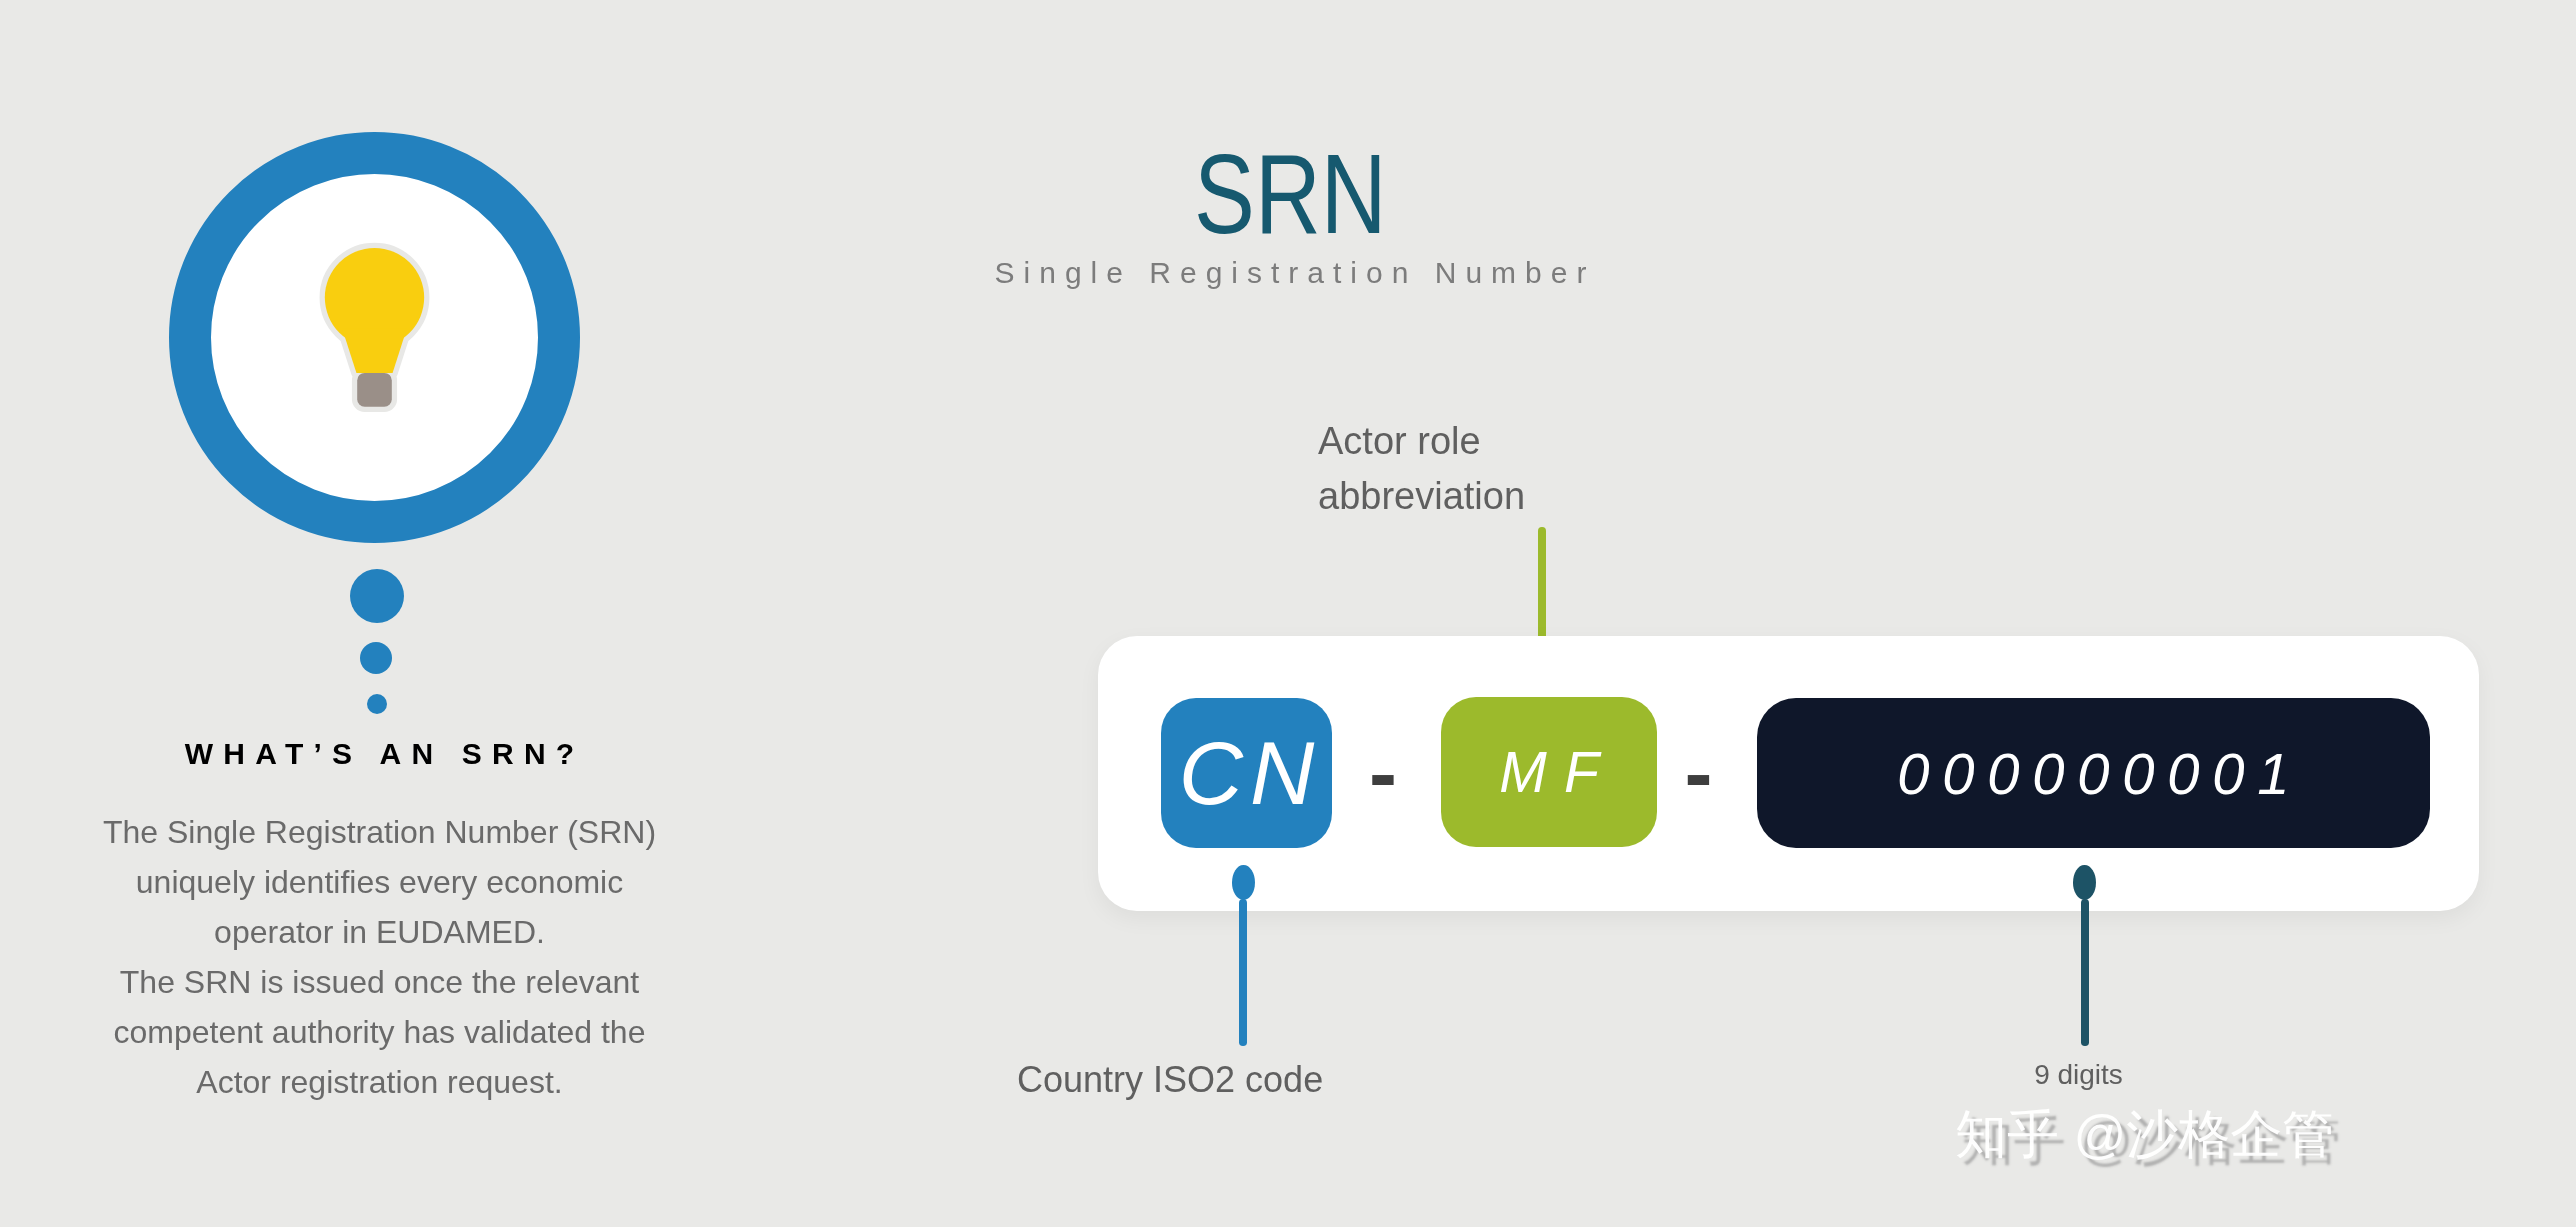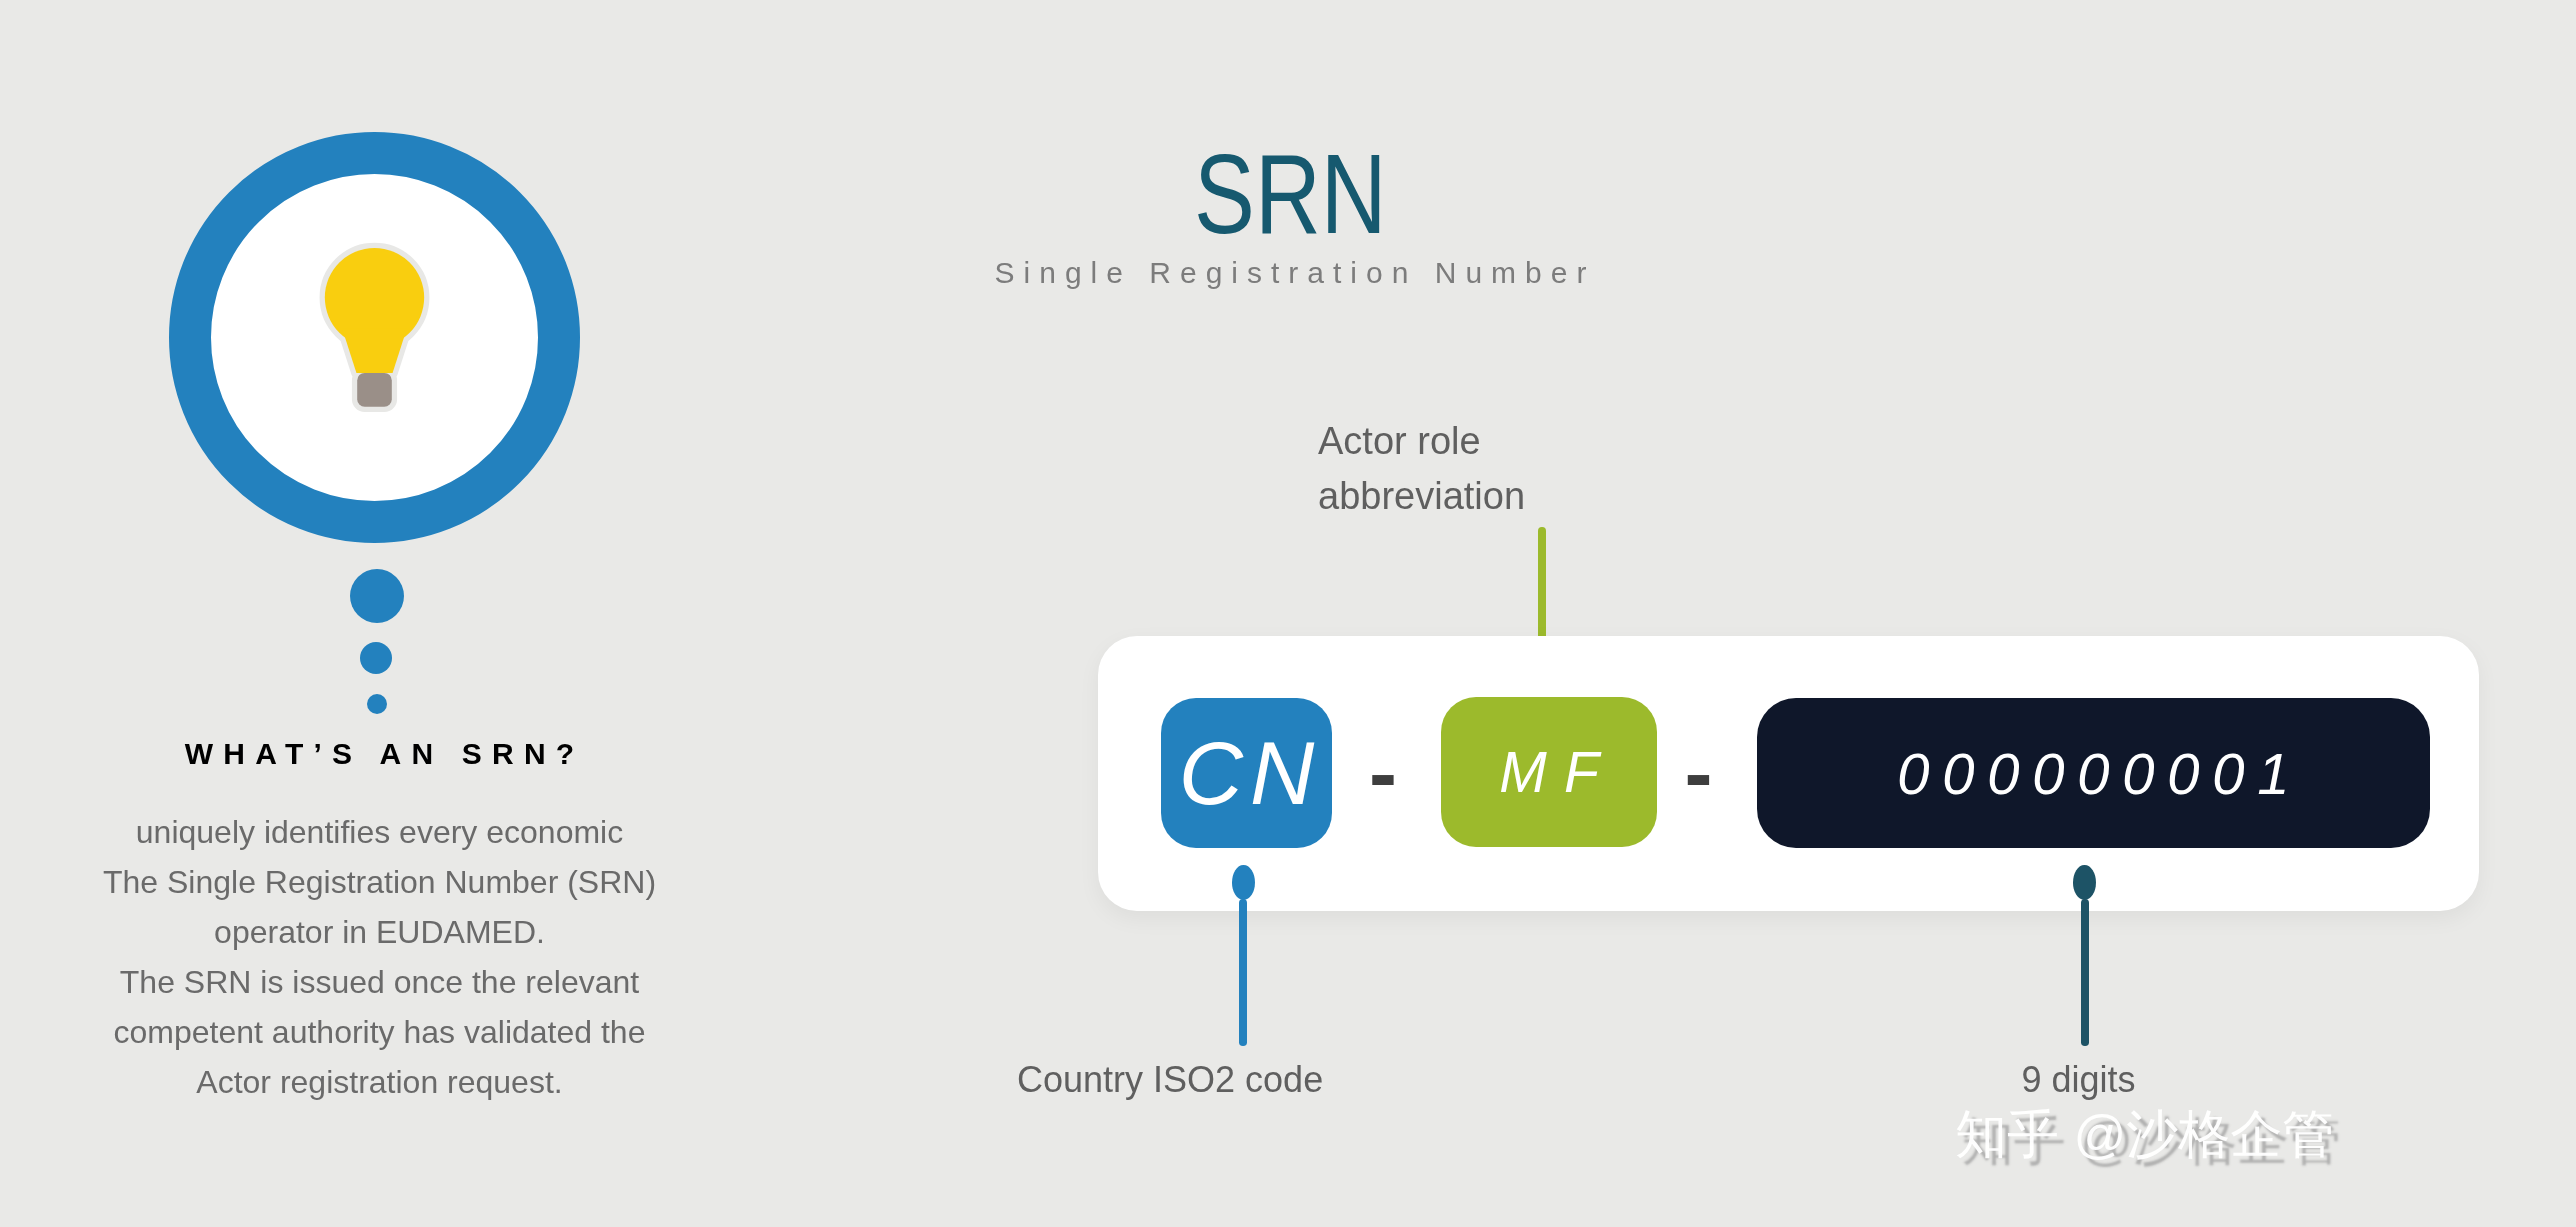--- a/index.html
+++ b/index.html
@@ -41,21 +41,21 @@
   .actor-label{
     position:absolute;left:1318px;top:414px;width:451px;
     font-size:38px;line-height:55px;color:#5F5F5F;
   }
   .country-label{
     position:absolute;left:1017px;top:1059px;width:451px;
     font-size:36px;color:#5F5F5F;
   }
   .digits-label{
     position:absolute;left:1853px;top:1059px;width:451px;text-align:center;
-    font-size:36px;color:#5F5F5F;
+    font-size:28px;color:#5F5F5F;
   }
   
   .stem{position:absolute;border-radius:3.8px;}
   .drop{position:absolute;border-radius:50%;}
   .stem-green{left:1538px;top:527px;width:7.5px;height:120px;background:#9CBA2C;}
   .drop-green{left:1530px;top:641px;width:22.6px;height:35px;background:#9CBA2C;}
   .drop-blue{left:1232px;top:865px;width:22.6px;height:35px;background:#2381BE;}
   .stem-blue{left:1239px;top:899px;width:7.5px;height:147px;background:#2381BE;}
   .drop-teal{left:2073px;top:865px;width:22.6px;height:35px;background:#1D5366;}
   .stem-teal{left:2081px;top:899px;width:7.5px;height:147px;background:#1D5366;}
@@ -105,22 +105,22 @@
       <polygon points="52,120 138,120 119,179 71,179" fill="#F9CE0F"></polygon>
       <rect x="72" y="179" width="46" height="45" rx="10" fill="#9A8F88"></rect>
     </g>
   </svg>
   <div class="dot dot1"></div>
   <div class="dot dot2"></div>
   <div class="dot dot3"></div>
 
   <div class="about-heading">WHAT’S AN SRN?</div>
   <div class="about-body">
+    <div>The Single Registration Number (SRN)</div>
     <div>uniquely identifies every economic</div>
-    <div>The Single Registration Number (SRN)</div>
     <div>operator in EUDAMED.</div>
     <div>The SRN is issued once the relevant</div>
     <div>competent authority has validated the</div>
     <div>Actor registration request.</div>
   </div>
 
   <div class="srn-title">
     <span class="narrow">SRN</span>
   </div>
   <div class="srn-subtitle">Single Registration Number</div>

